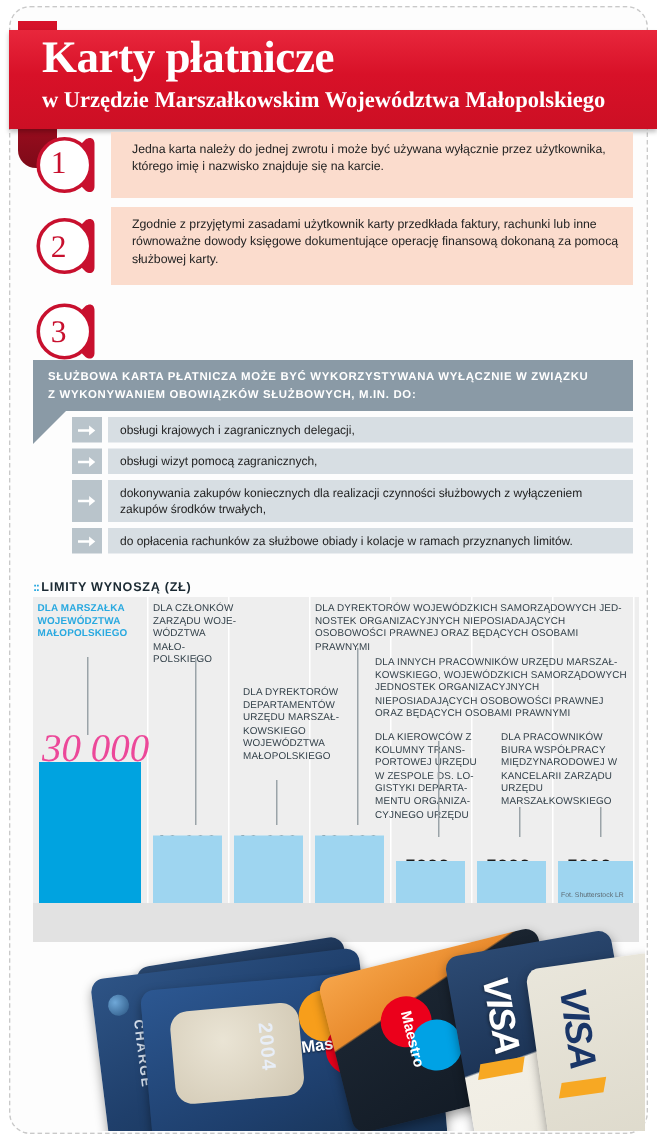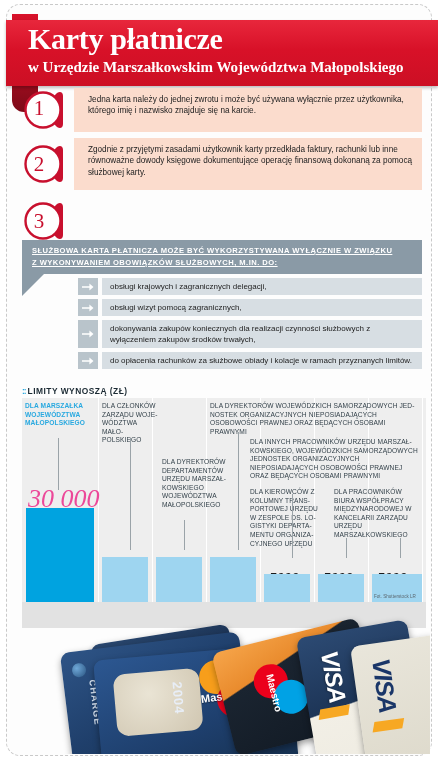--- a/index.html
+++ b/index.html
@@ -142,41 +142,40 @@
     background: #8a9aa6;
     color: #ffffff;
     font-size: 7.6px;
     font-weight: bold;
     letter-spacing: 0.45px;
     line-height: 12px;
     padding: 5px 8px 5px 10px;
     box-sizing: border-box;
     text-transform: uppercase;
   }
-  .usage-head span { display: block; text-decoration: underline; }
+  .usage-head span { display: block; }
   .usage-corner {
     position: absolute;
     left: 0;
     top: 30px;
     width: 0;
     height: 0;
     border-left: 26px solid #8a9aa6;
     border-bottom: 26px solid transparent;
   }
   .usage-list {
     position: relative;
     padding-top: 4px;
   }
   .usage-item {
     position: relative;
     margin-bottom: 4px;
     min-height: 17px;
     display: flex;
     align-items: center;
-    margin-left: 30px;
   }
   .usage-arrow {
     width: 20px;
     min-height: 17px;
     background: #b9c4cb;
     margin-left: 26px;
     margin-right: 4px;
     display: flex;
     align-items: center;
     justify-content: center;

